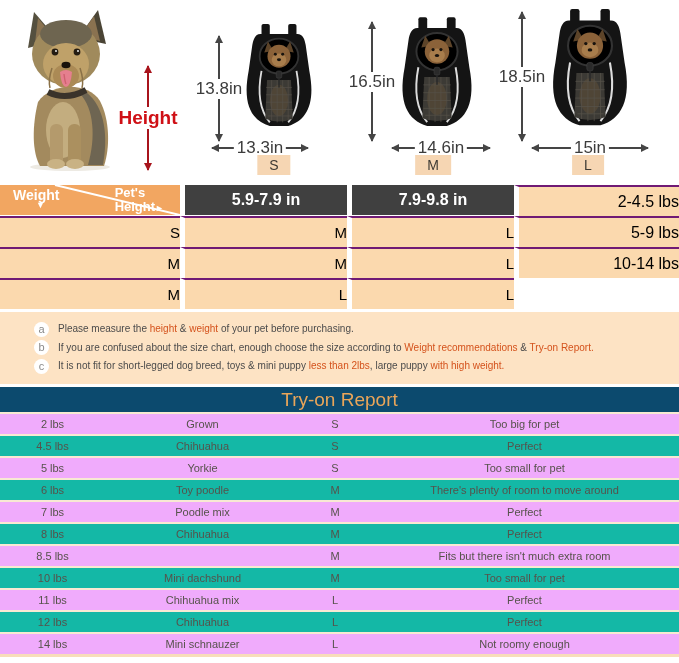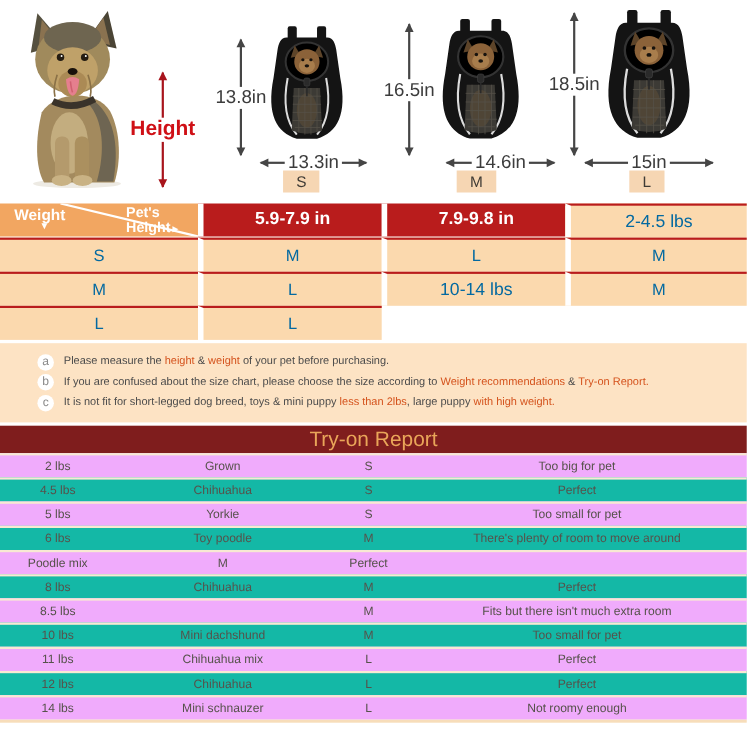--- a/index.html
+++ b/index.html
@@ -24,25 +24,25 @@
   .dimlabel{position:absolute;left:50%;top:50%;transform:translate(-50%,-50%);
     background:#fff;padding:0 3px;font-size:17px;color:#3c3c3c;white-space:nowrap;}
   .red{color:#a8141c;}
   .red .dimlabel{color:#cf1016;font-weight:bold;font-size:19px;}
 
   .chip{position:absolute;transform:translateX(-50%);background:#f6d6b3;
     color:#3f3b35;font-size:14px;padding:2px 12px;line-height:16px;}
 
   
   #size-table{margin-top:4px;display:grid;grid-template-columns:180px 167px 167px 165px;background:#fff;}
-  .st-cell{background:#fbd9ae;height:29px;line-height:29px;text-align:center;
-    color:#0369a1;border-top:2px solid #b91c1c;}
+  .st-cell{background:#fbd9ae;height:29px;line-height:29px;text-align:right;
+    color:#000000;border-top:2px solid #701a75;}
   .st-cell.sz{font-size:15px;}
   .st-cell.wt{font-size:16px;}
-  .st-head{background:#b91c1c;color:#fff;font-weight:bold;font-size:16px;
+  .st-head{background:#404040;color:#fff;font-weight:bold;font-size:16px;
     height:30px;line-height:30px;text-align:center;border-top:none;}
   #size-table > div:nth-child(4n+2),#size-table > div:nth-child(4n+3),
   #size-table > div:nth-child(4n+4){border-left:5px solid #fff;}
   .st-corner{position:relative;background:#f2a661;height:30px;}
   .st-corner .w-label{position:absolute;left:13px;top:2px;color:#fff;font-weight:bold;font-size:14px;}
   .st-corner .tri-d{position:absolute;left:36px;top:15px;color:#fff;font-size:9px;}
   .st-corner .ph-label{position:absolute;right:16px;top:1px;color:#fff;font-weight:bold;
     font-size:13px;line-height:14px;text-align:left;}
   .st-corner .tri-r{font-size:9px;}
   .st-corner svg{position:absolute;left:0;top:0;}
@@ -50,21 +50,21 @@
   
   #notes{margin-top:3px;background:#fde3c4;padding:7px 10px 7px 34px;}
   .note{display:flex;align-items:center;gap:9px;min-height:16px;margin:2px 0;}
   .note-marker{flex:0 0 auto;width:15px;height:15px;border-radius:50%;background:#fff;
     color:#8a8a8a;font-size:11px;line-height:15px;text-align:center;}
   .note-text{font-size:10px;color:#4b4b4b;line-height:16.5px;}
   .note-text .hl{color:#d4521c;}
 
   
   #tryon{margin-top:3px;border-bottom:3px solid #f7ddba;}
-  #tryon-title{background:#7f1d1d;height:25px;line-height:25px;text-align:center;
+  #tryon-title{background:#0c4a6e;height:25px;line-height:25px;text-align:center;
     color:#e9a559;font-size:19px;}
   .tr-row{display:grid;grid-template-columns:105px 195px 70px 1fr;height:20px;
     border-top:2px solid #f8e9d3;}
   .tr-row.odd{background:#f0abfc;}
   .tr-row.even{background:#14b8a6;}
   .tr-row span{font-size:11px;color:#56524b;line-height:20px;text-align:center;
     overflow:hidden;white-space:nowrap;}
 </style>
 </head>
 <body>
@@ -122,21 +122,21 @@
       <circle cx="54" cy="34" r="1.6" fill="#17120d"></circle>
       <ellipse cx="50" cy="40" rx="2.2" ry="1.6" fill="#17120d"></ellipse>
       <path d="M31,52 C26,78 30,96 40,108" stroke="#dcdcdc" stroke-width="2" fill="none"></path>
       <path d="M69,52 C74,78 70,96 60,108" stroke="#dcdcdc" stroke-width="2" fill="none"></path>
       <path d="M37,62 L63,62 L65,104 Q50,110 35,104 Z" fill="#3c3a35"></path>
       <ellipse cx="50" cy="84" rx="10" ry="17" fill="#574a38" opacity="0.7"></ellipse>
       <path d="M42,62 V106 M48,62 V108 M54,62 V108 M60,62 V106 M36,70 H64 M36,78 H64 M36,86 H64 M36,94 H65 M38,101 H63" stroke="#56524a" stroke-width="0.7"></path>
       <rect x="47" y="52" width="6" height="8" rx="2" fill="#2a2a2a" stroke="#4a4a4a" stroke-width="0.5"></rect>
       <path d="M50,60 L50,70" stroke="#2a2a2a" stroke-width="1.5"></path>
     </svg>
-    <div class="dimh" style="left:237px;top:147px;width:96px;">
+    <div class="dimh" style="left:212px;top:147px;width:96px;">
       <span class="dimlabel">13.3in</span>
     </div>
     <div class="chip" style="left:274px;top:155px;">S</div>
 
     <div class="dimv" style="left:371px;top:22px;height:119px;">
       <span class="dimlabel">16.5in</span>
     </div>
     <svg class="abs" style="left:388px;top:16px;" width="98" height="124" viewBox="0 0 100 126">
       <rect x="31" y="1" width="9" height="14" rx="2" fill="#141414"></rect>
       <rect x="60" y="1" width="9" height="14" rx="2" fill="#141414"></rect>
@@ -151,21 +151,21 @@
       <circle cx="54" cy="34" r="1.6" fill="#17120d"></circle>
       <ellipse cx="50" cy="40" rx="2.2" ry="1.6" fill="#17120d"></ellipse>
       <path d="M31,52 C26,78 30,96 40,108" stroke="#dcdcdc" stroke-width="2" fill="none"></path>
       <path d="M69,52 C74,78 70,96 60,108" stroke="#dcdcdc" stroke-width="2" fill="none"></path>
       <path d="M37,62 L63,62 L65,104 Q50,110 35,104 Z" fill="#3c3a35"></path>
       <ellipse cx="50" cy="84" rx="10" ry="17" fill="#574a38" opacity="0.7"></ellipse>
       <path d="M42,62 V106 M48,62 V108 M54,62 V108 M60,62 V106 M36,70 H64 M36,78 H64 M36,86 H64 M36,94 H65 M38,101 H63" stroke="#56524a" stroke-width="0.7"></path>
       <rect x="47" y="52" width="6" height="8" rx="2" fill="#2a2a2a" stroke="#4a4a4a" stroke-width="0.5"></rect>
       <path d="M50,60 L50,70" stroke="#2a2a2a" stroke-width="1.5"></path>
     </svg>
-    <div class="dimh" style="left:406px;top:147px;width:98px;">
+    <div class="dimh" style="left:392px;top:147px;width:98px;">
       <span class="dimlabel">14.6in</span>
     </div>
     <div class="chip" style="left:433px;top:155px;">M</div>
 
     <div class="dimv" style="left:521px;top:12px;height:129px;">
       <span class="dimlabel">18.5in</span>
     </div>
     <svg class="abs" style="left:536px;top:8px;" width="108" height="132" viewBox="0 0 100 126">
       <rect x="31" y="1" width="9" height="14" rx="2" fill="#141414"></rect>
       <rect x="60" y="1" width="9" height="14" rx="2" fill="#141414"></rect>
@@ -203,38 +203,39 @@
       <span class="ph-label"><span>Pet's</span><br><span>Height</span><span class="tri-r">►</span></span>
     </div>
     <div class="st-cell st-head">5.9-7.9 in</div>
     <div class="st-cell st-head">7.9-9.8 in</div>
 
     <div class="st-cell wt">2-4.5 lbs</div>
     <div class="st-cell sz">S</div>
     <div class="st-cell sz">M</div>
     <div class="st-cell sz">L</div>
 
+    <div class="st-cell wt">5-9 lbs</div>
     <div class="st-cell sz">M</div>
     <div class="st-cell sz">M</div>
     <div class="st-cell sz">L</div>
 
     <div class="st-cell wt">10-14 lbs</div>
     <div class="st-cell sz">M</div>
     <div class="st-cell sz">L</div>
     <div class="st-cell sz">L</div>
   </div>
 
   <div id="notes">
     <div class="note">
       <span class="note-marker">a</span>
       <span class="note-text"><span>Please measure the </span><span class="hl">height</span><span> &amp; </span><span class="hl">weight</span><span> of your pet before purchasing.</span></span>
     </div>
     <div class="note">
       <span class="note-marker">b</span>
-      <span class="note-text"><span>If you are confused about the size chart, please choose the size according to </span><span class="hl">Weight recommendations</span><span> &amp; </span><span class="hl">Try-on Report.</span><span></span></span>
+      <span class="note-text"><span>If you are confused about the size chart, enough choose the size according to </span><span class="hl">Weight recommendations</span><span> &amp; </span><span class="hl">Try-on Report.</span><span></span></span>
     </div>
     <div class="note">
       <span class="note-marker">c</span>
       <span class="note-text"><span>It is not fit for short-legged dog breed, toys &amp; mini puppy </span><span class="hl">less than 2lbs</span><span>, large puppy </span><span class="hl">with high weight.</span><span></span></span>
     </div>
   </div>
 
   <div id="tryon">
     <div id="tryon-title">Try-on Report</div>
 
@@ -256,20 +257,21 @@
         <span>S</span>
         <span>Too small for pet</span>
     </div>
     <div class="tr-row even">
       <span>6 lbs</span>
         <span>Toy poodle</span>
         <span>M</span>
         <span>There's plenty of room to move around</span>
     </div>
     <div class="tr-row odd">
+      <span>7 lbs</span>
         <span>Poodle mix</span>
         <span>M</span>
         <span>Perfect</span>
     </div>
     <div class="tr-row even">
       <span>8 lbs</span>
         <span>Chihuahua</span>
         <span>M</span>
         <span>Perfect</span>
     </div>

